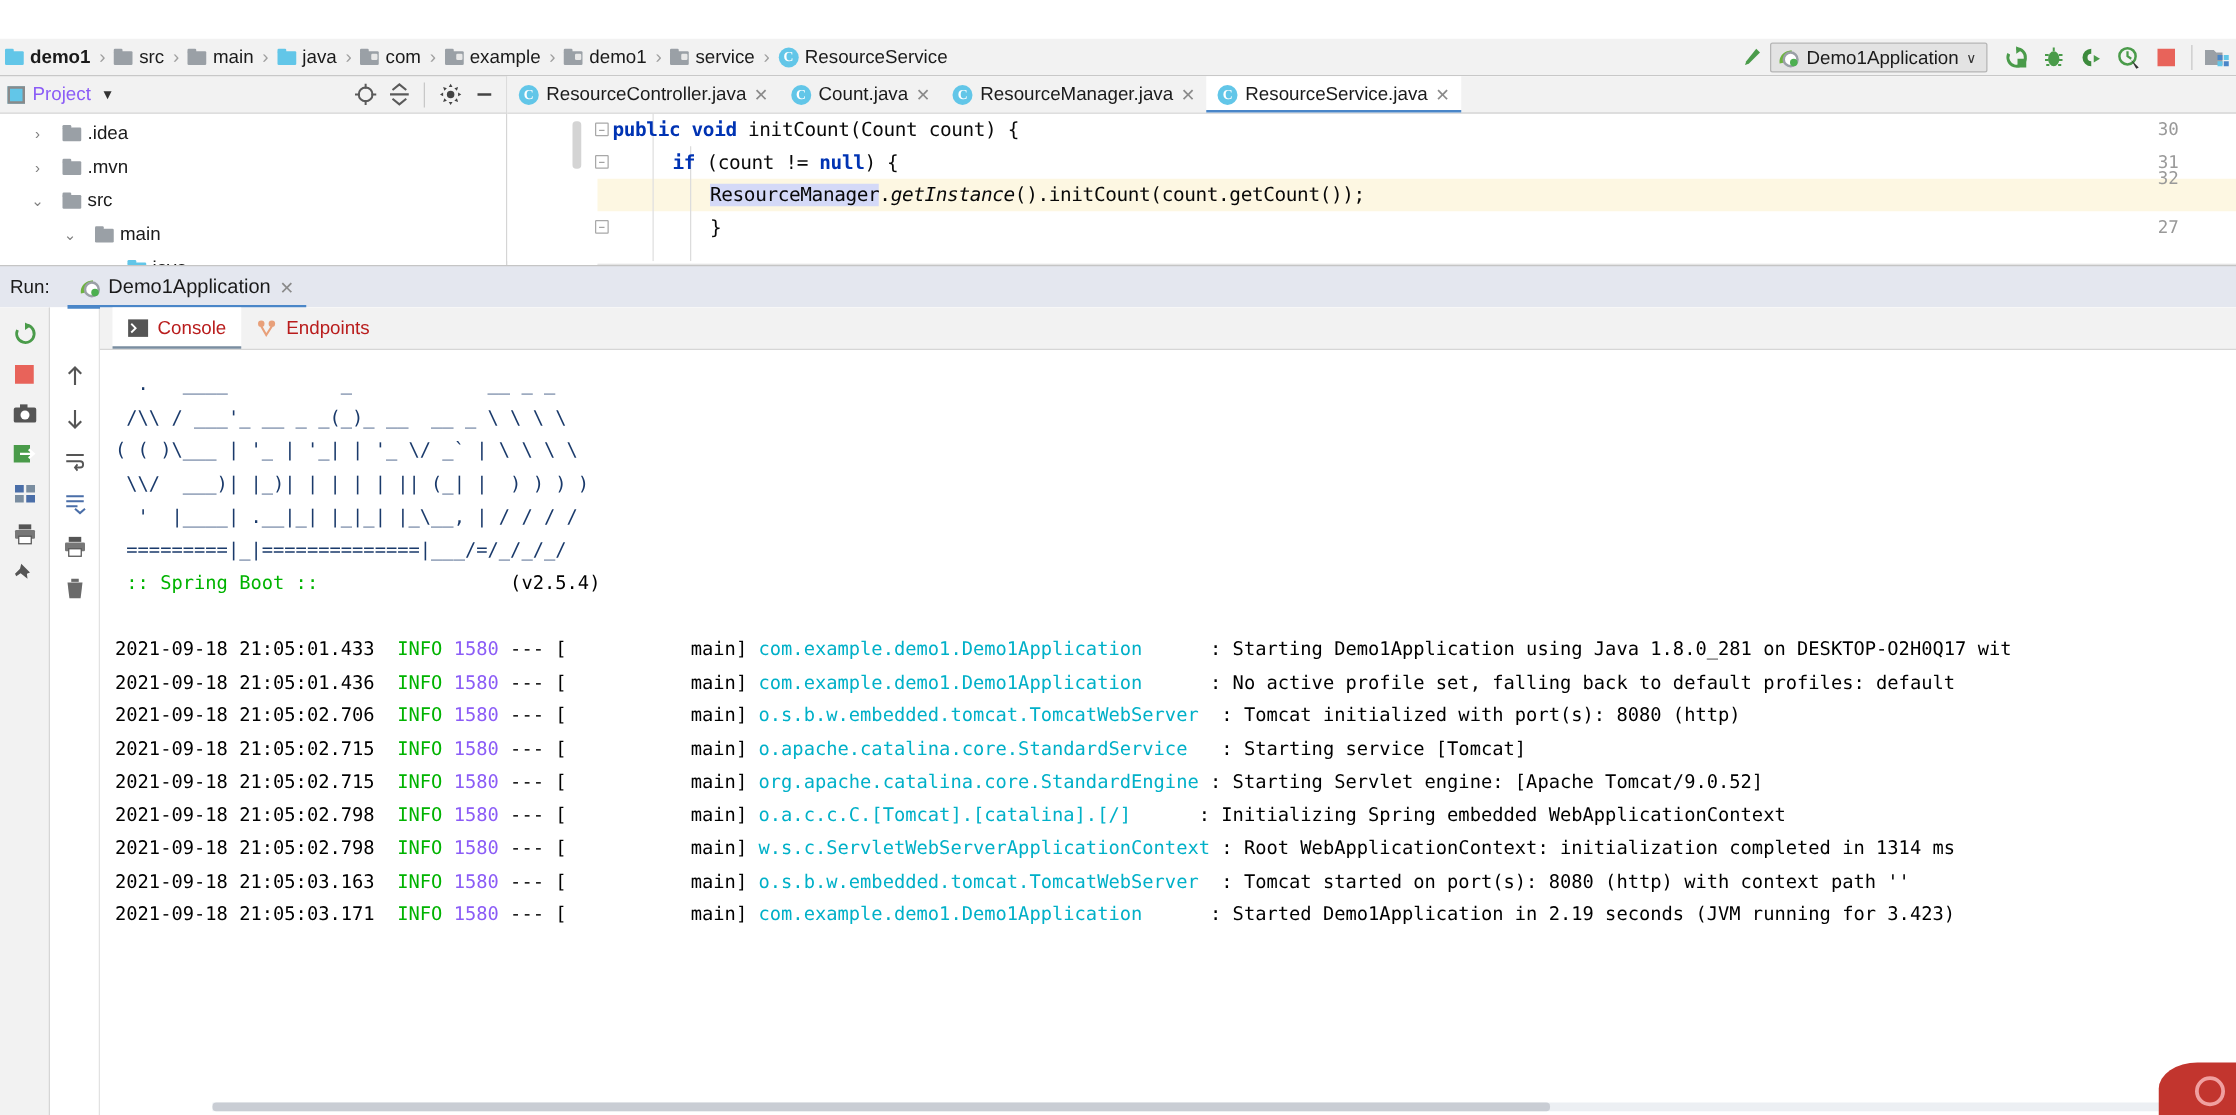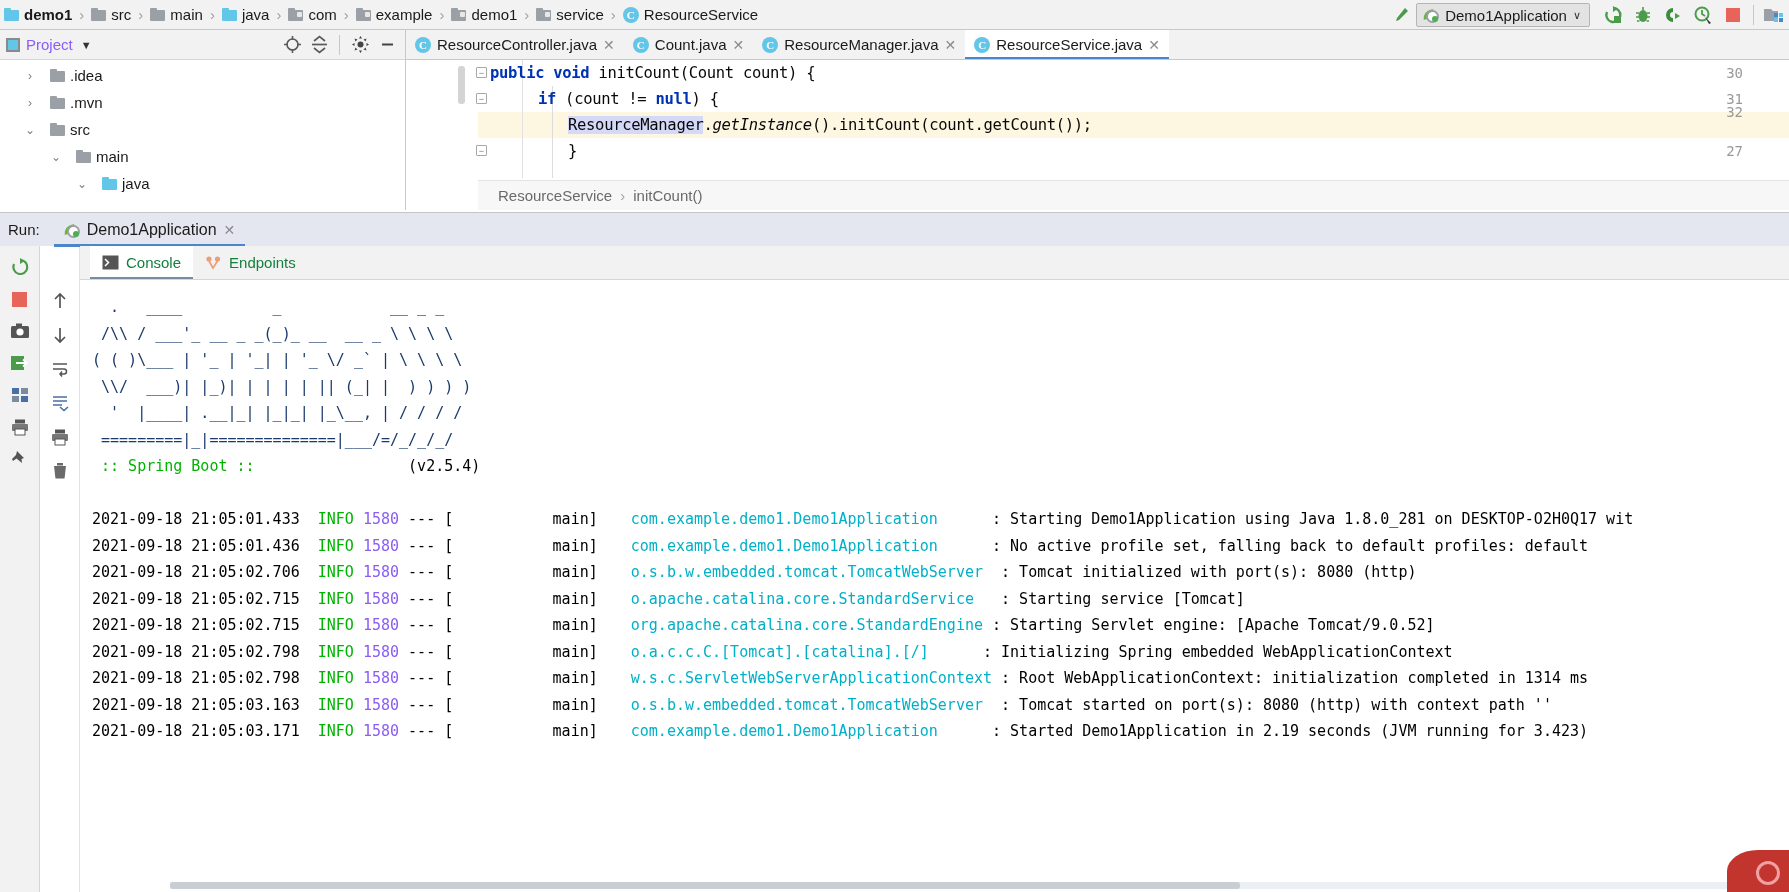--- a/index.html
+++ b/index.html
@@ -11,20 +11,21 @@
   }
   body { position: relative; }
 
   
   .topbar {
     height: 30px; width: 100%;
     background: #f2f2f2;
     border-bottom: 1px solid #c8c8c8;
     display: flex; align-items: center;
     position: relative;
+    margin-top: 31px;
   }
   .crumbs { display: flex; align-items: center; padding-left: 4px; }
   .crumb { display: flex; align-items: center; font-size: 15px; color: #1a1a1a; }
   .crumb.bold { font-weight: bold; }
   .crumb-label { margin-left: 5px; }
   .sep { color: #a0a0a0; font-size: 15px; margin: 0 7px; }
 
   .ficon { width: 15px; height: 13px; position: relative; display: inline-block; }
   .ficon::before {
     content: ""; position: absolute; left: 0; top: 2px;
@@ -190,38 +191,38 @@
   }
   .sbtn { width: 30px; height: 30px; display: flex; align-items: center; justify-content: center; }
 
   .console-wrap { flex: 1; position: relative; background: #ffffff; }
   .ctabs {
     height: 34px; background: #f2f2f2; display: flex; align-items: center;
     border-bottom: 1px solid #d6d6d6; padding-left: 10px;
   }
   .ctab {
     display: flex; align-items: center; gap: 7px; height: 33px; padding: 0 12px;
-    font-size: 15px; color: #15803d; position: relative;
+    font-size: 15px; color: #b91c1c; position: relative;
   }
   .ctab.active { background: #ffffff; }
   .ctab.active::after {
     content: ""; position: absolute; left: 0; bottom: 0; width: 100%; height: 2px;
     background: #7a8da0;
   }
 
   .console {
     position: absolute; left: 0; top: 34px; right: 0; bottom: 0;
     padding: 14px 0 0 12px; overflow: hidden;
     font-family: "DejaVu Sans Mono", monospace;
     font-size: 15px; line-height: 26.5px; white-space: pre;
   }
   .banner { color: #1a3a6b; }
   .lv-info { color: #00b300; }
   .lv-pid { color: #8b5cf6; }
-  .lg-name { color: #00b0c8; margin-left: 24px; }
+  .lg-name { color: #00b0c8; }
 
   .bottom-scroll {
     position: absolute; left: 90px; right: 0; bottom: 3px; height: 7px;
   }
   .bs-track { width: 100%; height: 7px; background: #eceff3; }
   .bs-thumb { position: absolute; left: 0; top: 0; width: 1070px; height: 7px; background: #c9cdd4; border-radius: 3px; }
 
   .corner-badge {
     position: absolute; right: 0; bottom: 0; width: 62px; height: 42px;
     background: #c2352e; border-radius: 50% 0 0 0;

